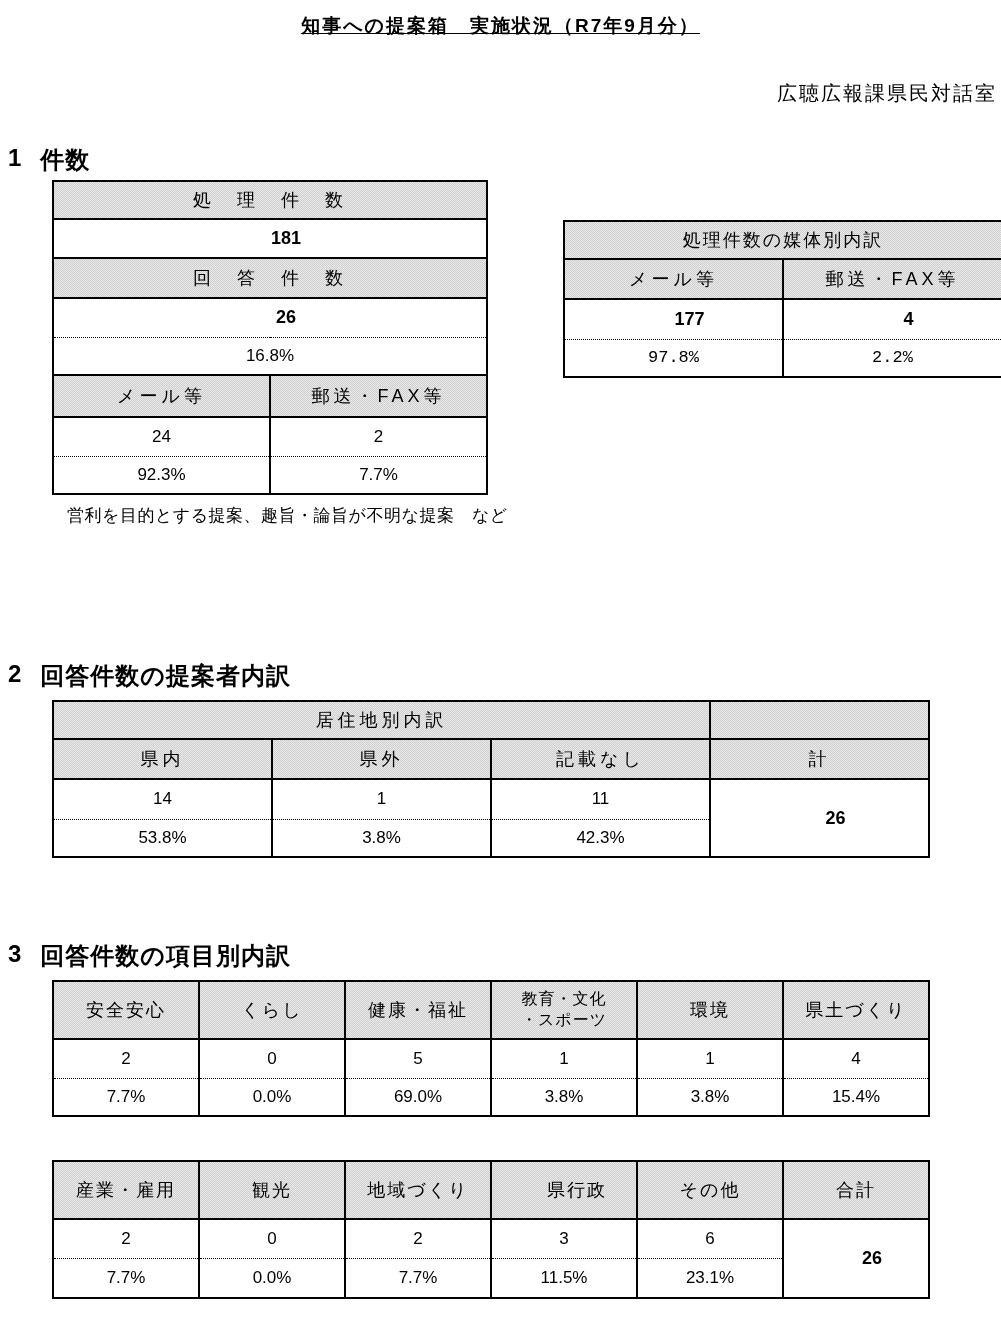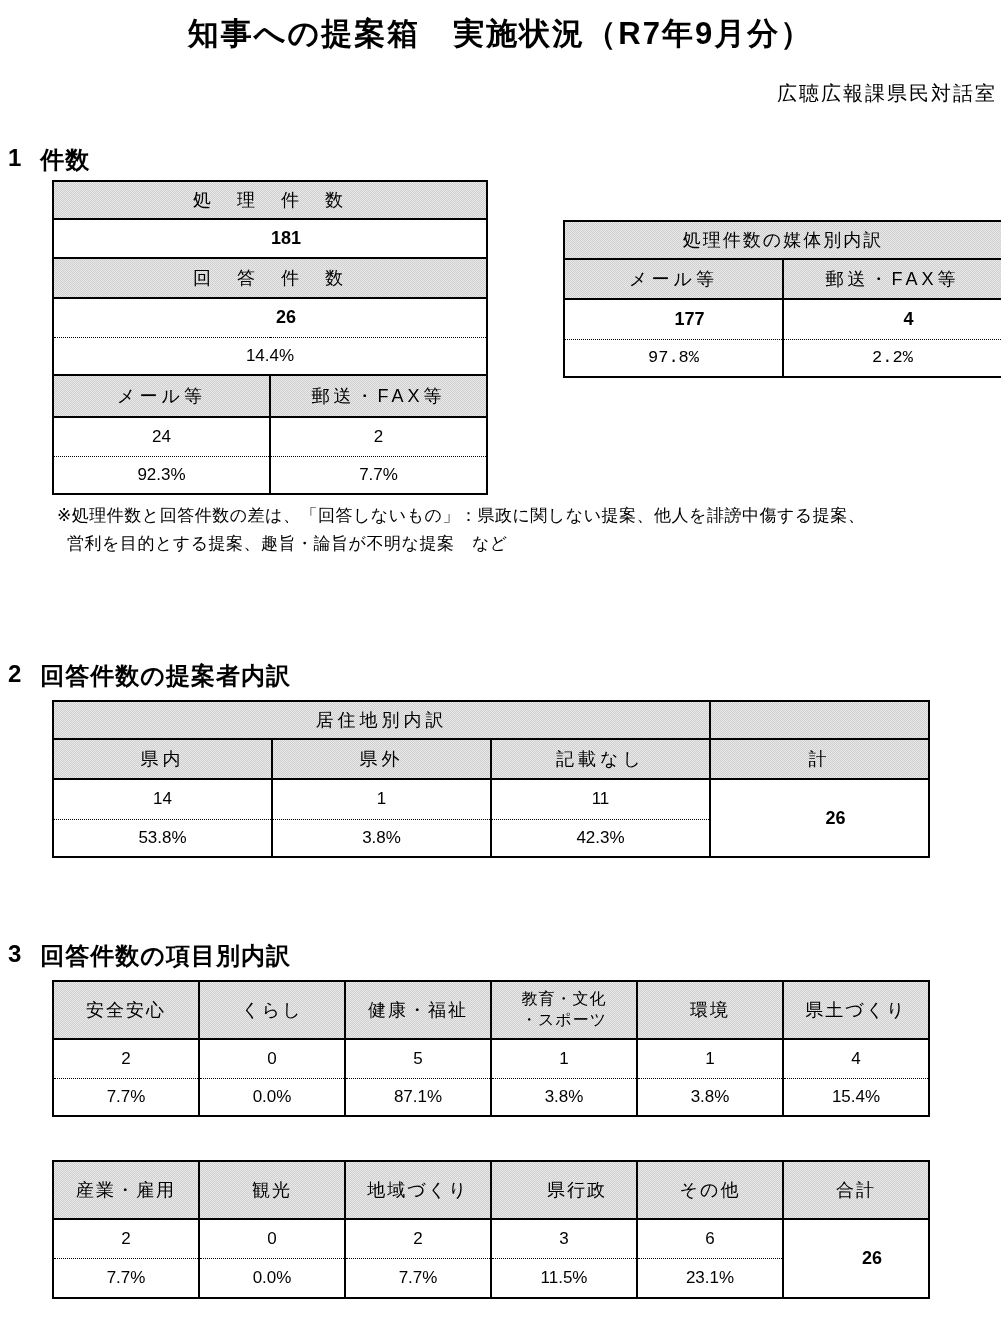--- a/index.html
+++ b/index.html
@@ -3,21 +3,21 @@
 <meta charset="utf-8">
 <style>
   html,body { margin:0; padding:0; background:#fff; }
   .page {
     position:relative; width:1001px; height:1338px; overflow:hidden;
     background:#ffffff; color:#000;
     font-family:"Liberation Sans","DejaVu Sans",sans-serif;
   }
   .title {
     position:absolute; top:13px; left:0; width:100%;
-    text-align:center; font-size:31px; font-weight:bold; letter-spacing:2px;
+    text-align:center; font-size:19px; font-weight:bold; letter-spacing:2px;text-decoration:underline;
   }
   .dept {
     position:absolute; top:80px; right:4px;
     font-size:20px; letter-spacing:2px;
   }
   .sec-h {
     position:absolute; left:8px; display:flex; gap:18px;
     font-size:24px; font-weight:bold; letter-spacing:1px;
   }
   table { position:absolute; border-collapse:collapse; table-layout:fixed; background:#fff; }
@@ -59,21 +59,21 @@
     <tr style="height:39px;">
       <td colspan="2" class="b">181</td>
     </tr>
     <tr style="height:40px;padding-left:18px;">
       <td colspan="2" class="hd">回　答　件　数</td>
     </tr>
     <tr style="height:39px;">
       <td colspan="2" class="b dot-b">26</td>
     </tr>
     <tr style="height:38px;">
-      <td colspan="2" class="no-t">14.4%</td>
+      <td colspan="2" class="no-t">16.8%</td>
     </tr>
     <tr style="height:42px;">
       <td class="hd">メール等</td>
       <td class="hd">郵送・FAX等</td>
     </tr>
     <tr style="height:39px;">
       <td class="dot-b">24</td>
       <td class="dot-b">2</td>
     </tr>
     <tr style="height:38px;">
@@ -97,21 +97,20 @@
       <td class="b dot-b">4</td>
     </tr>
     <tr style="height:38px;font-family:Liberation Mono, monospace;">
       <td class="no-t">97.8%</td>
       <td class="no-t">2.2%</td>
     </tr>
   </tbody>
     </table>
 
   <div class="note">
-    <div>※処理件数と回答件数の差は、「回答しないもの」：県政に関しない提案、他人を誹謗中傷する提案、</div>
     <div class="note-l2">営利を目的とする提案、趣旨・論旨が不明な提案　など</div>
   </div>
 
   <div class="sec-h" style="top:660px;">
     <span>2</span>
     <span>回答件数の提案者内訳</span>
   </div>
 
   <table style="left:52px; top:700px; width:878px;">
     <tbody>
@@ -159,21 +158,21 @@
       <td class="dot-b">2</td>
       <td class="dot-b">0</td>
       <td class="dot-b">5</td>
       <td class="dot-b">1</td>
       <td class="dot-b">1</td>
       <td class="dot-b">4</td>
     </tr>
     <tr style="height:38px;">
       <td class="no-t">7.7%</td>
       <td class="no-t">0.0%</td>
-      <td class="no-t">87.1%</td>
+      <td class="no-t">69.0%</td>
       <td class="no-t">3.8%</td>
       <td class="no-t">3.8%</td>
       <td class="no-t">15.4%</td>
     </tr>
   </tbody>
     </table>
 
   <table style="left:52px; top:1160px; width:878px;">
     <tbody>
         <tr style="height:58px;">

